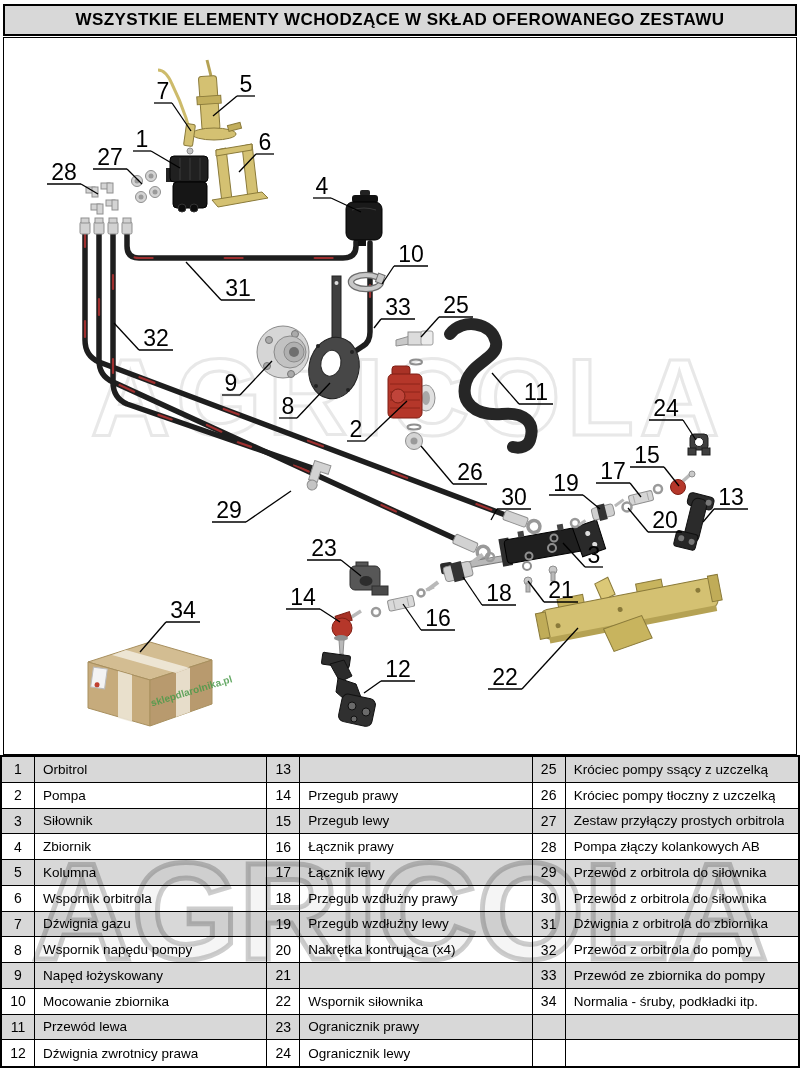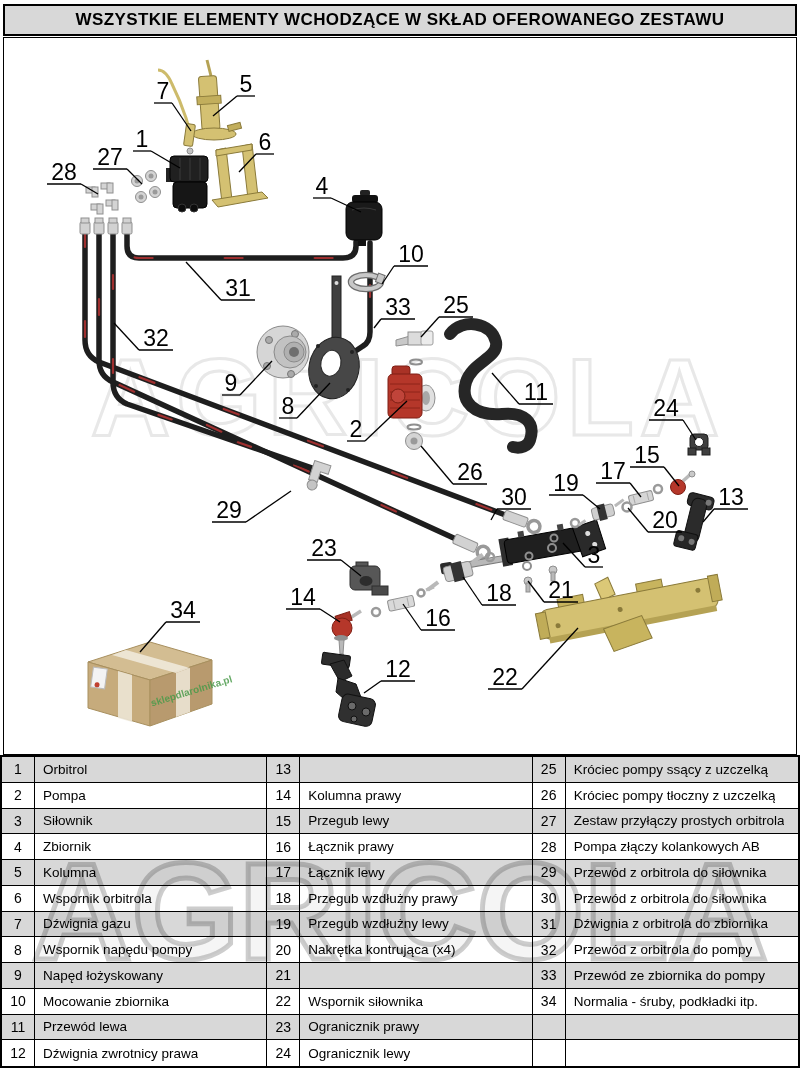--- a/index.html
+++ b/index.html
@@ -591,21 +591,21 @@
           <div class="tno">12</div>
           <div class="tname">Dźwignia zwrotnicy prawa</div>
         </div>
       </div>
       <div class="tcol">
         <div class="trow odd">
           <div class="tno">13</div>
         </div>
         <div class="trow">
           <div class="tno">14</div>
-          <div class="tname">Kolumna prawy</div>
+          <div class="tname">Przegub prawy</div>
         </div>
         <div class="trow odd">
           <div class="tno">15</div>
           <div class="tname">Przegub lewy</div>
         </div>
         <div class="trow">
           <div class="tno">16</div>
           <div class="tname">Łącznik prawy</div>
         </div>
         <div class="trow odd">

